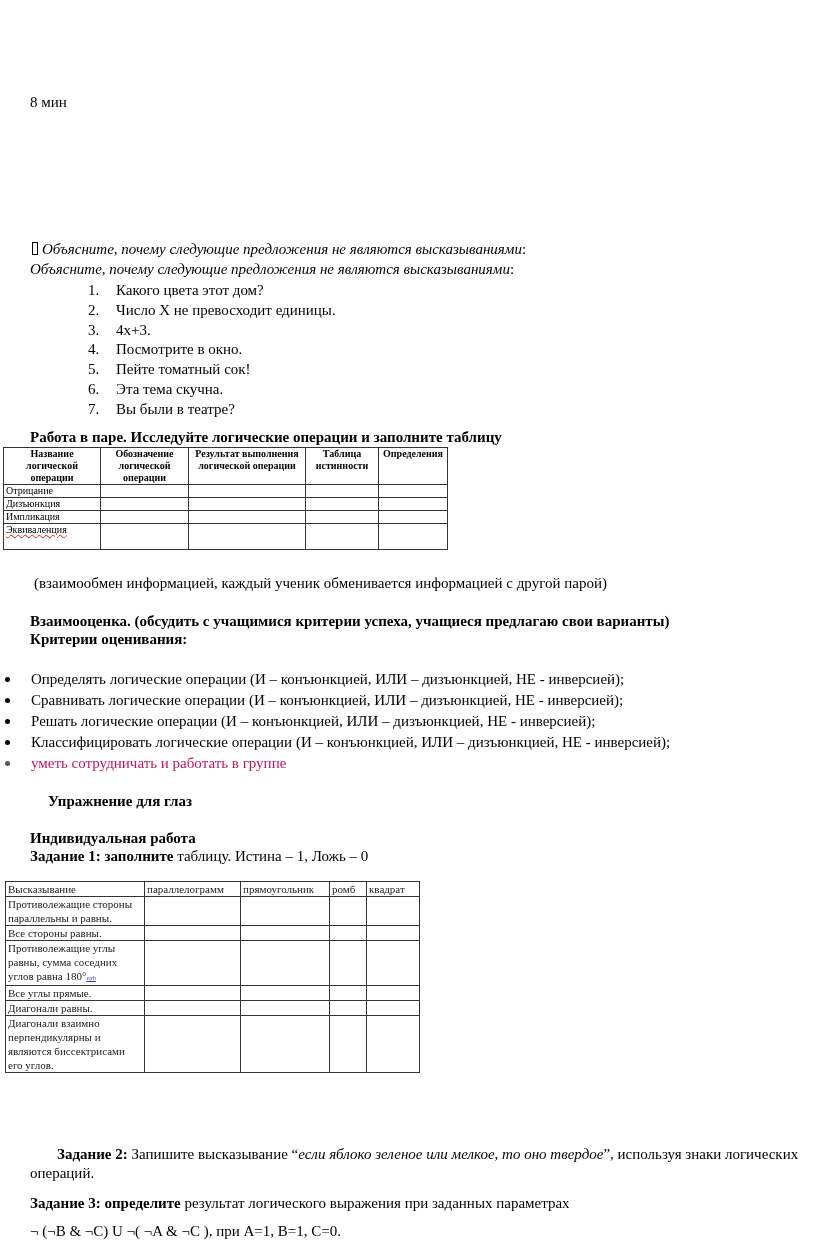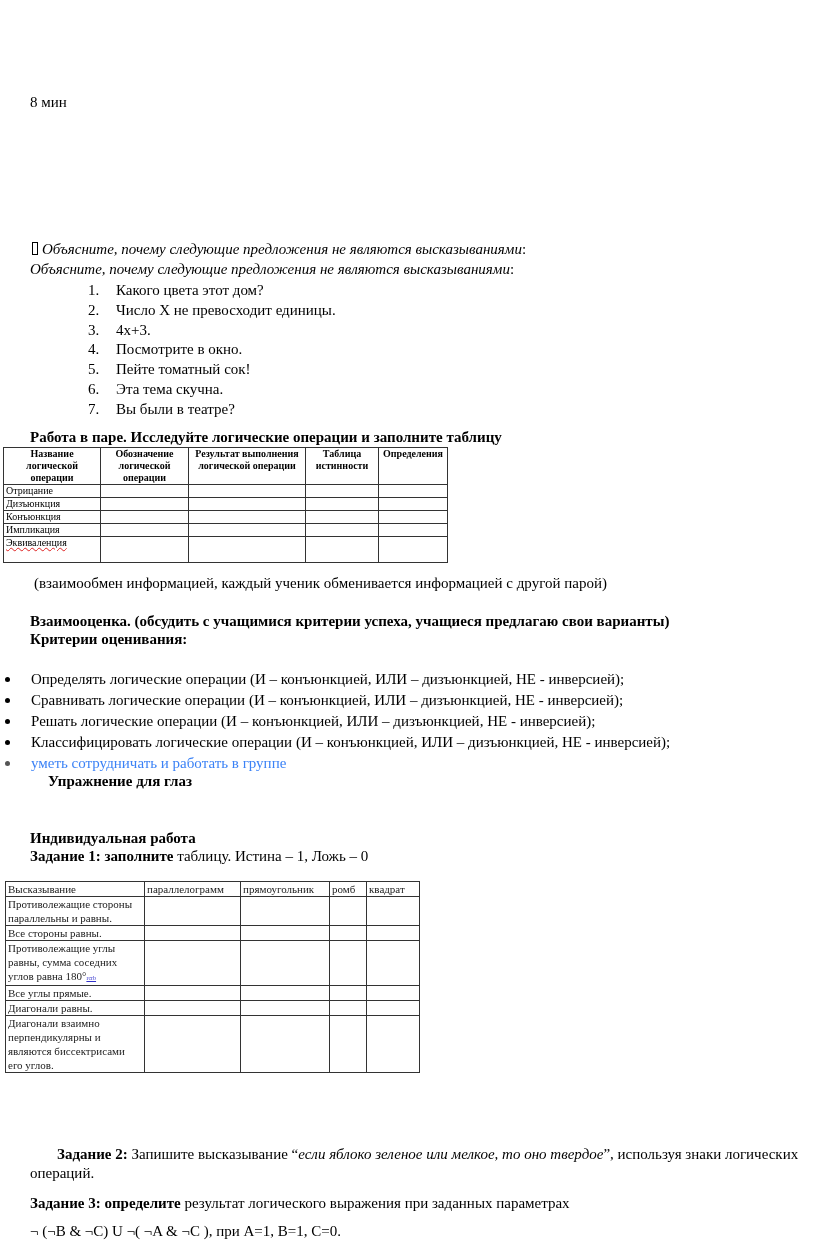--- a/index.html
+++ b/index.html
@@ -21,21 +21,21 @@
     font-size: 10px; line-height: 12px; font-family: Liberation Serif, serif;
   }
   table.ops td, table.ops th { border: 1px solid #333; padding: 0 2px; vertical-align: top; }
   table.ops th { font-weight: bold; text-align: center; }
   table.ops td { height: 12px; }
   .spell { text-decoration: underline wavy #d22; text-decoration-thickness: 1px; }
 
   .bullets { position: absolute; left: 0; top: 669px; margin: 0; padding: 0; list-style: none; }
   .bullets li { font-size: 15px; line-height: 21px; height: 21px; white-space: nowrap; position: relative; padding-left: 31px; }
   .bullets li .dot { position: absolute; left: 5px; top: 8px; width: 5px; height: 5px; background: #000; border-radius: 50%; }
-  .bullets li.gray { color: #3b82f6; }
+  .bullets li.gray { color: #be185d; }
   .bullets li.gray .dot { background: #555; }
 
   table.shapes {
     position: absolute; left: 5px; top: 881px; border-collapse: collapse;
     font-size: 11px; line-height: 14px; font-family: "Liberation Serif", serif; color: #222; padding-left: 12px;
   }
   table.shapes td { border: 1px solid #333; padding: 0 2px; vertical-align: top; }
   .deg-link { color: #33c; font-size: 6px; text-decoration: underline; }
 </style>
 </head>
@@ -79,27 +79,20 @@
         <td></td>
       </tr>
   <tr>
         <td>Дизъюнкция</td>
         <td></td>
         <td></td>
         <td></td>
         <td></td>
       </tr>
   <tr>
-        <td>Конъюнкция</td>
-        <td></td>
-        <td></td>
-        <td></td>
-        <td></td>
-      </tr>
-  <tr>
         <td>Импликация</td>
         <td></td>
         <td></td>
         <td></td>
         <td></td>
       </tr>
   <tr>
         <td style="height:25px;"><span class="spell">Эквиваленция</span></td>
         <td></td>
         <td></td>
@@ -115,21 +108,21 @@
 <div class="abs t15 bold" style="left:0; top:630px; white-space:nowrap;">Критерии оценивания:</div>
 
 <ul class="bullets">
   <li><span class="dot"></span><span>Определять логические операции (И – конъюнкцией, ИЛИ – дизъюнкцией, НЕ - инверсией);</span></li>
   <li><span class="dot"></span><span>Сравнивать логические операции (И – конъюнкцией, ИЛИ – дизъюнкцией, НЕ - инверсией);</span></li>
   <li><span class="dot"></span><span>Решать логические операции (И – конъюнкцией, ИЛИ – дизъюнкцией, НЕ - инверсией);</span></li>
   <li><span class="dot"></span><span>Классифицировать логические операции (И – конъюнкцией, ИЛИ – дизъюнкцией, НЕ - инверсией);</span></li>
   <li class="gray"><span class="dot"></span><span>уметь сотрудничать и работать в группе</span></li>
 </ul>
 
-<div class="abs t15 bold" style="left:18px; top:772px; white-space:nowrap;">Упражнение для глаз</div>
+<div class="abs t15 bold" style="left:18px; top:792px; white-space:nowrap;">Упражнение для глаз</div>
 
 <div class="abs t15 bold" style="left:0; top:829px; white-space:nowrap;">Индивидуальная работа</div>
 <div class="abs t15" style="left:0; top:847px; white-space:nowrap;">
   <span class="bold">Задание 1:</span>
   <span class="bold">заполните</span>
   <span>таблицу. Истина – 1, Ложь – 0</span>
 </div>
 
 <table class="shapes">
   <tbody>

